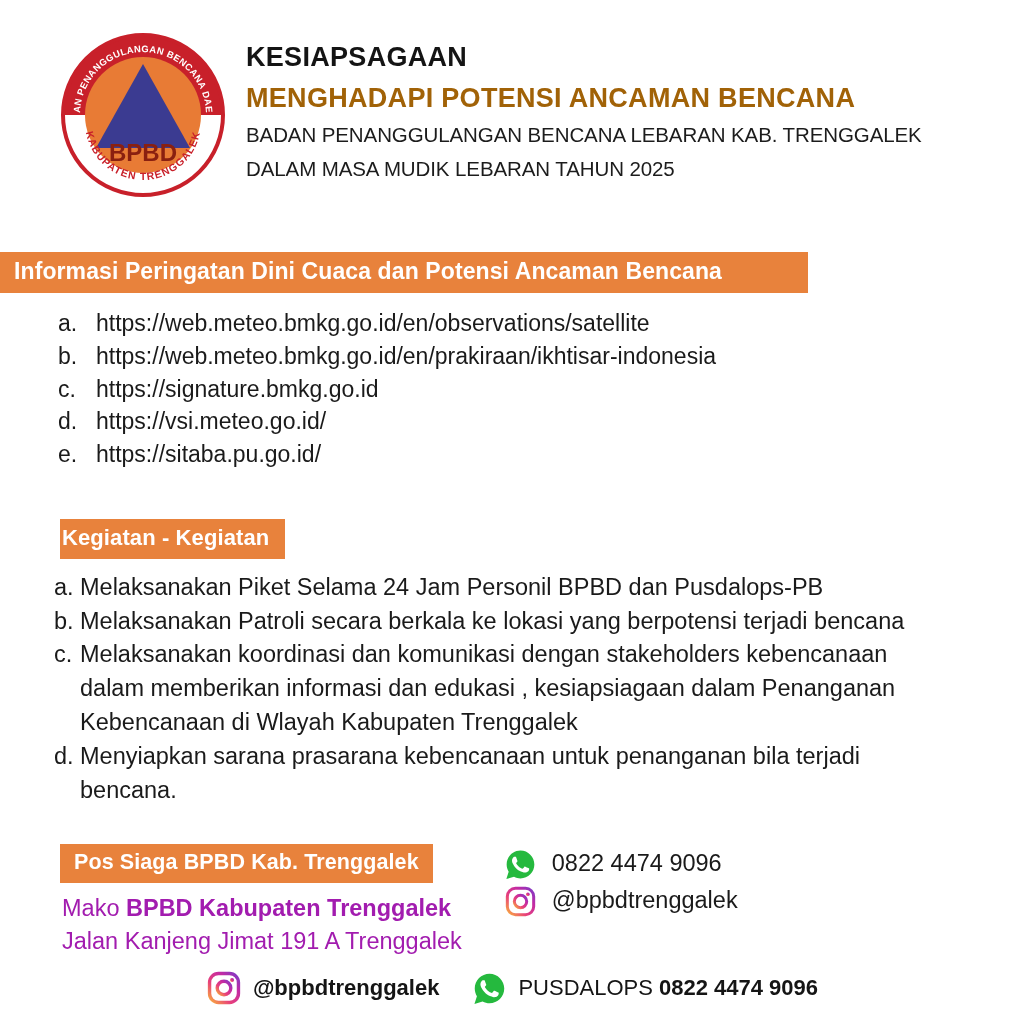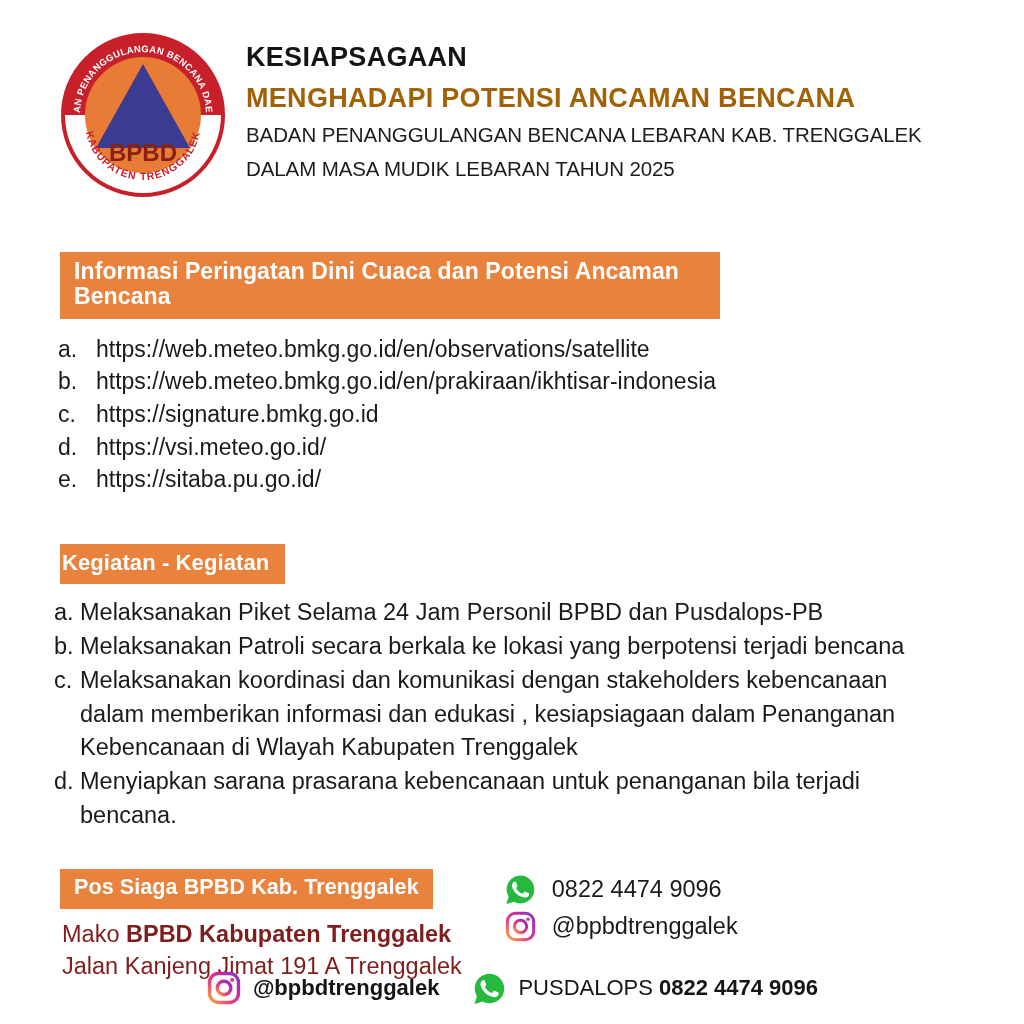--- a/index.html
+++ b/index.html
@@ -66,22 +66,21 @@
     font-weight: bold;
     display: inline-block;
     font-size: 23px;
     padding: 7px 14px 9px 14px;
     line-height: 1.1;
     letter-spacing: 0.1px;
     box-sizing: border-box;
   }
   .banner-wide {
     display: block;
-    width: 660px;
-    margin-left: 60px;
+    width: 808px;
   }
   .banner-kegiatan {
     margin-left: 60px;
     font-size: 22px;
     padding: 7px 16px 9px 2px;
   }
   .banner-pos {
     margin-left: 60px;
     font-size: 21.5px;
     padding: 7px 14px 9px 14px;
@@ -135,21 +134,21 @@
     margin-top: 36px;
   }
   .bottom-left { flex: 0 0 auto; }
   .pos-lines {
     margin-left: 62px;
     margin-top: 9px;
   }
   .pos-line {
     font-size: 23.5px;
     line-height: 1.40;
-    color: #7f1d1d;
+    color: #a21caf;
   }
   .pos-line b { font-weight: bold; }
 
   .contact-block {
     margin-left: 42px;
     margin-top: 2px;
   }
   .contact-row {
     display: flex;
     align-items: center;

